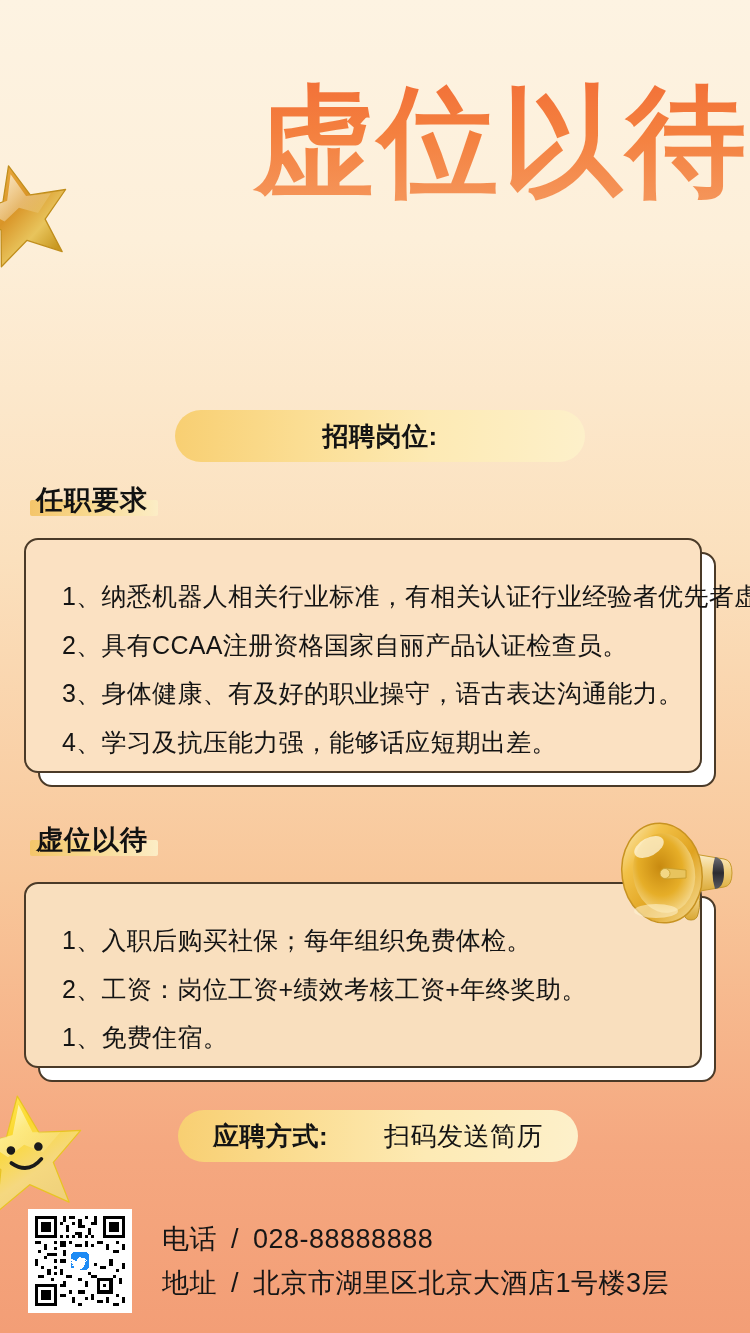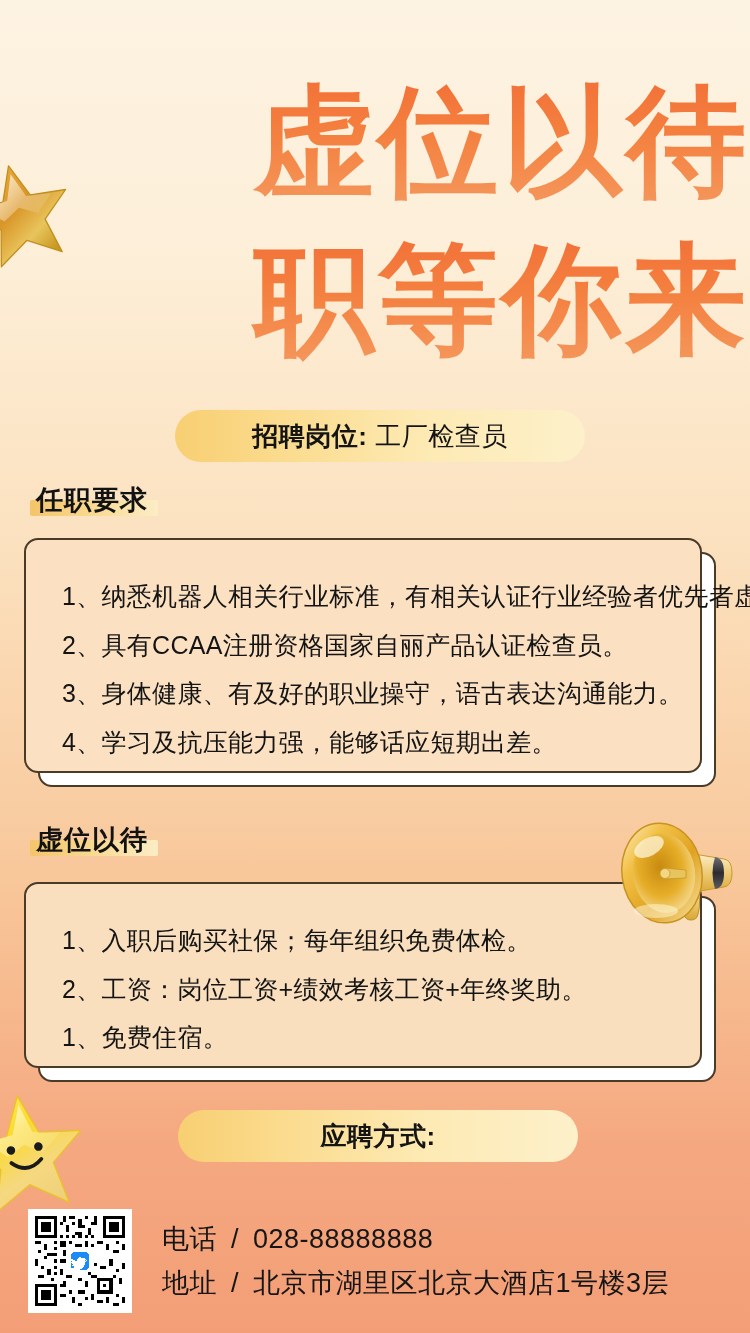--- a/index.html
+++ b/index.html
@@ -219,26 +219,24 @@
         <stop offset="0%" stop-color="#FFF7E6" stop-opacity="0.95"></stop>
         <stop offset="100%" stop-color="#FFF7E6" stop-opacity="0"></stop>
       </linearGradient>
     </defs>
     <path d="M50 6 L63 37 L96 40 L71 62 L79 95 L50 77 L21 95 L29 62 L4 40 L37 37 Z" fill="url(#starTopG)" stroke="#C08E1C" stroke-width="1.2" stroke-linejoin="round"></path>
     <path d="M50 14 L59 37 L82 40 L66 55 L50 46 L34 55 L18 40 L41 37 Z" fill="url(#starTopShine)"></path>
   </svg>
 
   <div class="title-block">
     <div class="title-line">虚位以待</div>
-    <div class="title-line">职等你来</div>
   </div>
 
   <div class="pill" id="pill-position">
     <span class="lbl">招聘岗位:</span>
-    <span class="val">工厂检查员</span>
   </div>
 
   <div class="sec-head" id="head-requirements">
     <span class="hl"></span>
     <span class="txt">任职要求</span>
   </div>
 
   <div class="card-wrap" id="card-requirements">
     <div class="card-shadow"></div>
     <div class="card">
@@ -320,20 +318,21 @@
     </defs>
     <path d="M50 6 L63 37 L96 40 L71 62 L79 95 L50 77 L21 95 L29 62 L4 40 L37 37 Z" fill="url(#starBotG)" stroke="#E8C423" stroke-width="1" stroke-linejoin="round"></path>
     <path d="M50 13 L58 36 L80 39 L64 53 L50 45 L36 53 L20 39 L42 36 Z" fill="url(#starBotShine)"></path>
     <circle cx="39" cy="48" r="3.4" fill="#1A1A1A"></circle>
     <circle cx="61" cy="48" r="3.4" fill="#1A1A1A"></circle>
     <path d="M38 58 q12 11 24 0" stroke="#1A1A1A" stroke-width="3" fill="none" stroke-linecap="round"></path>
   </svg>
 
   <div class="pill" id="pill-apply">
     <span class="lbl">应聘方式:</span>
+    <span class="val">扫码发送简历</span>
   </div>
 
   <div id="qr-code">
     <svg viewBox="0 0 29 29" shape-rendering="crispEdges">
       <rect width="29" height="29" fill="#fff"></rect>
       <g fill="#000">
 
         <rect x="0" y="0" width="7" height="1"></rect>
           <rect x="0" y="6" width="7" height="1"></rect>
         <rect x="0" y="0" width="1" height="7"></rect>

